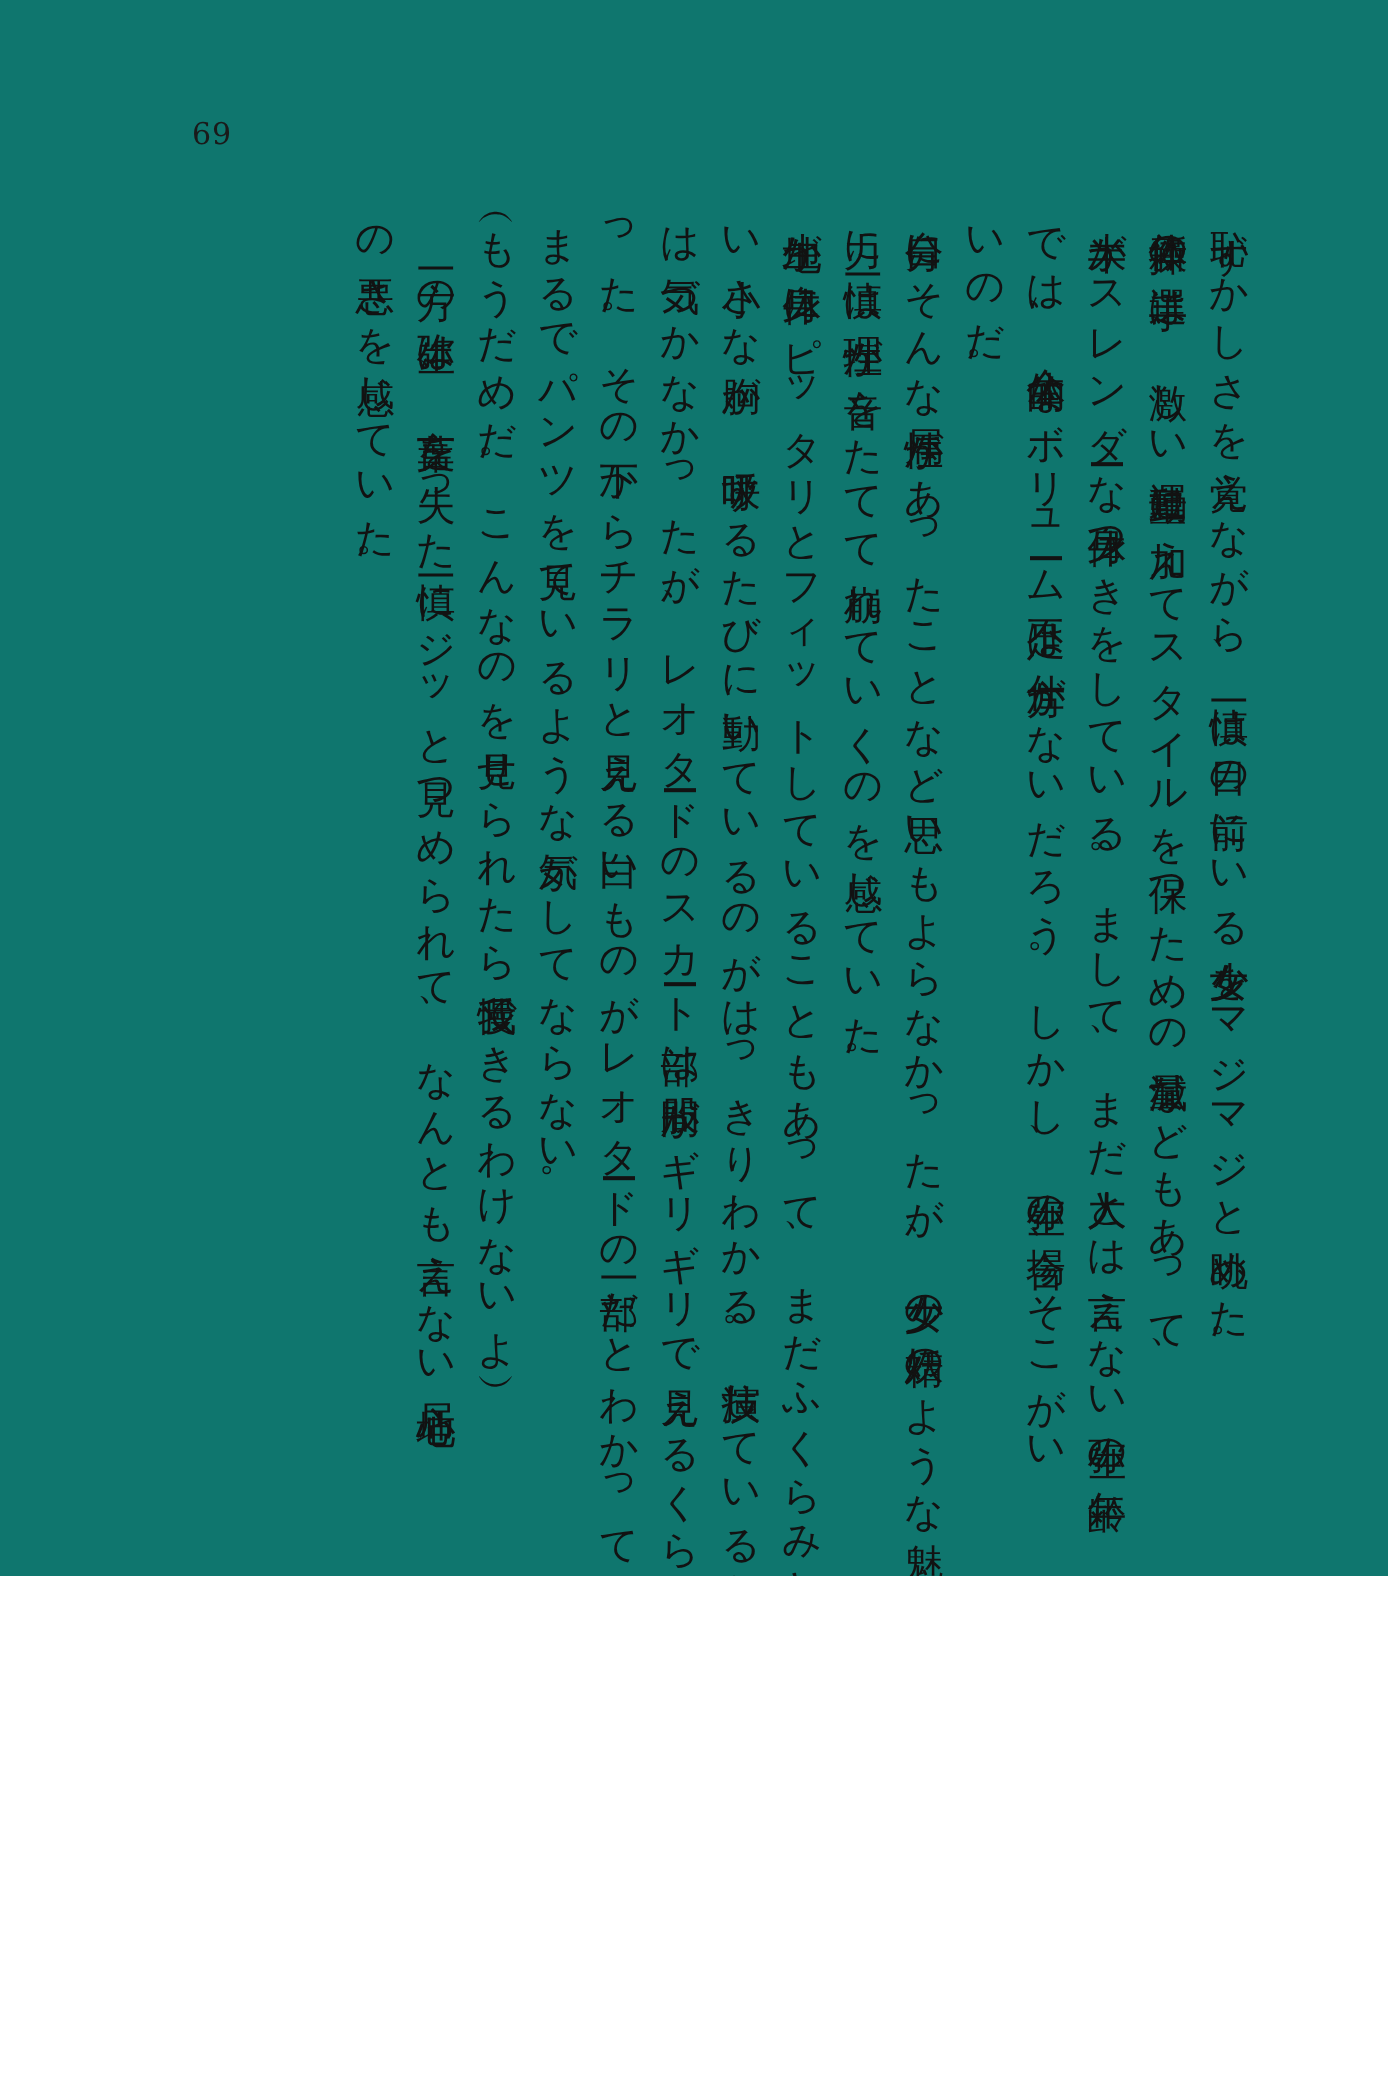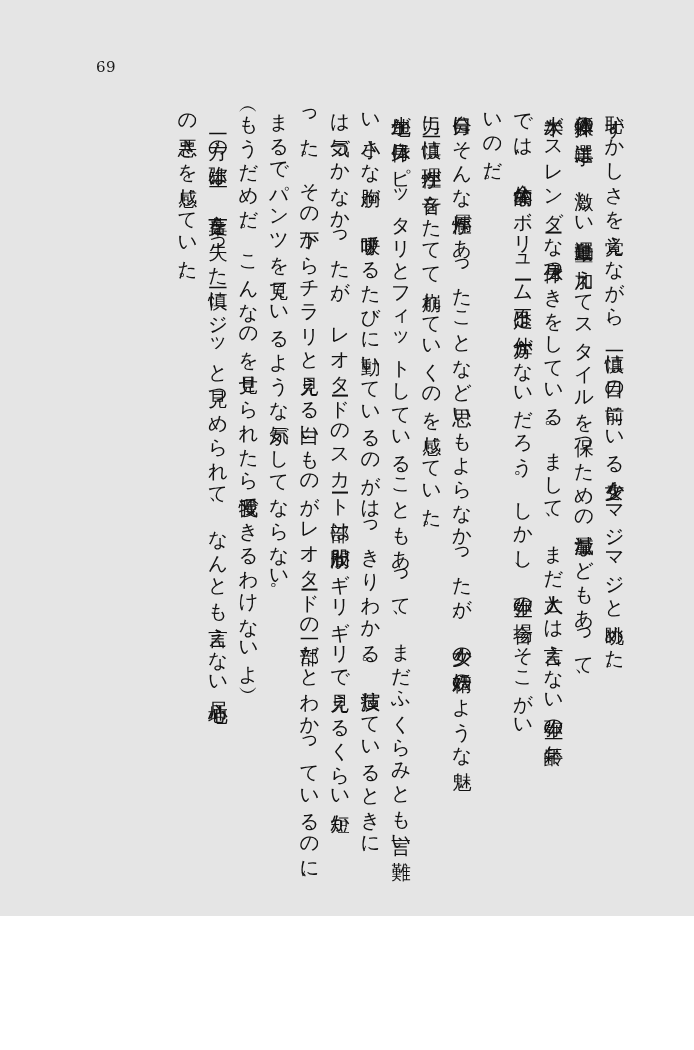--- a/index.html
+++ b/index.html
@@ -6,22 +6,22 @@
     margin: 0;
     padding: 0;
     background: #ffffff;
   }
   body {
     font-family: "DejaVu Serif", serif;
   }
   #page {
     position: relative;
     width: 694px;
-    height: 916px;
-    background: #e5e5e5;
+    height: 788px;
+    background: #0f766e;
     overflow: hidden;
   }
   #page-number {
     position: absolute;
     top: 58px;
     left: 96px;
     font-size: 15px;
     color: #1a1a1a;
     font-family: "DejaVu Serif", serif;
     letter-spacing: 0.5px;

